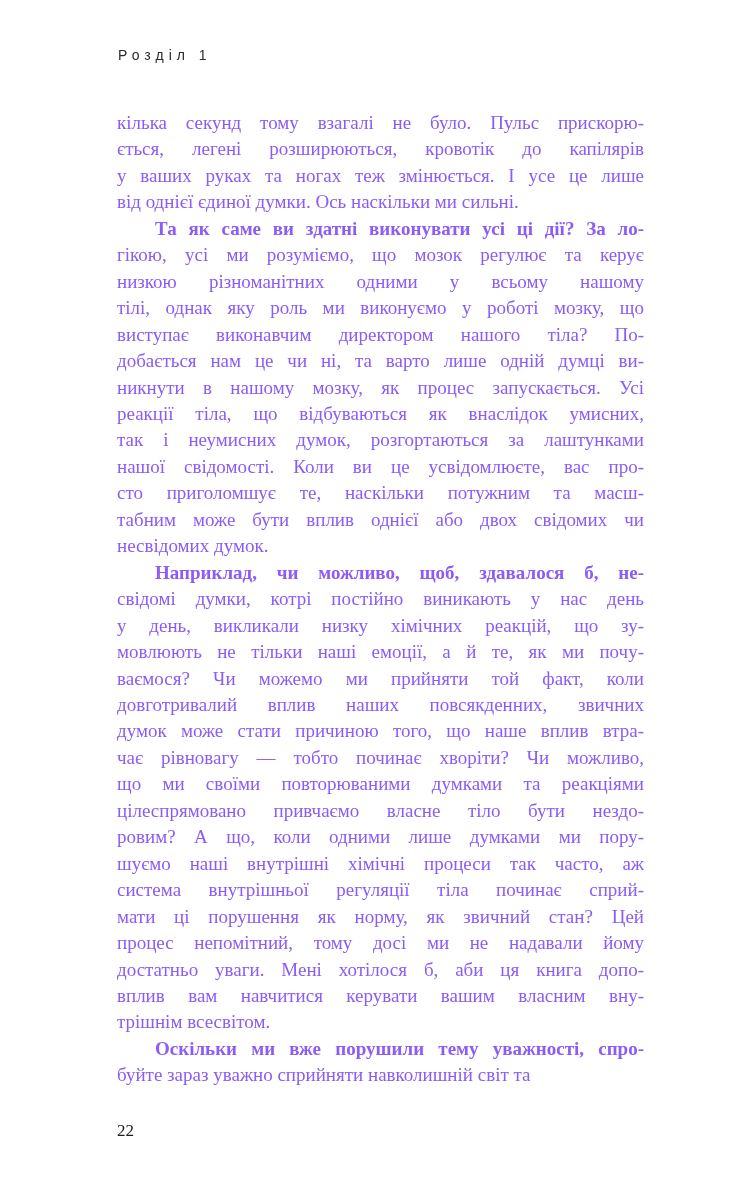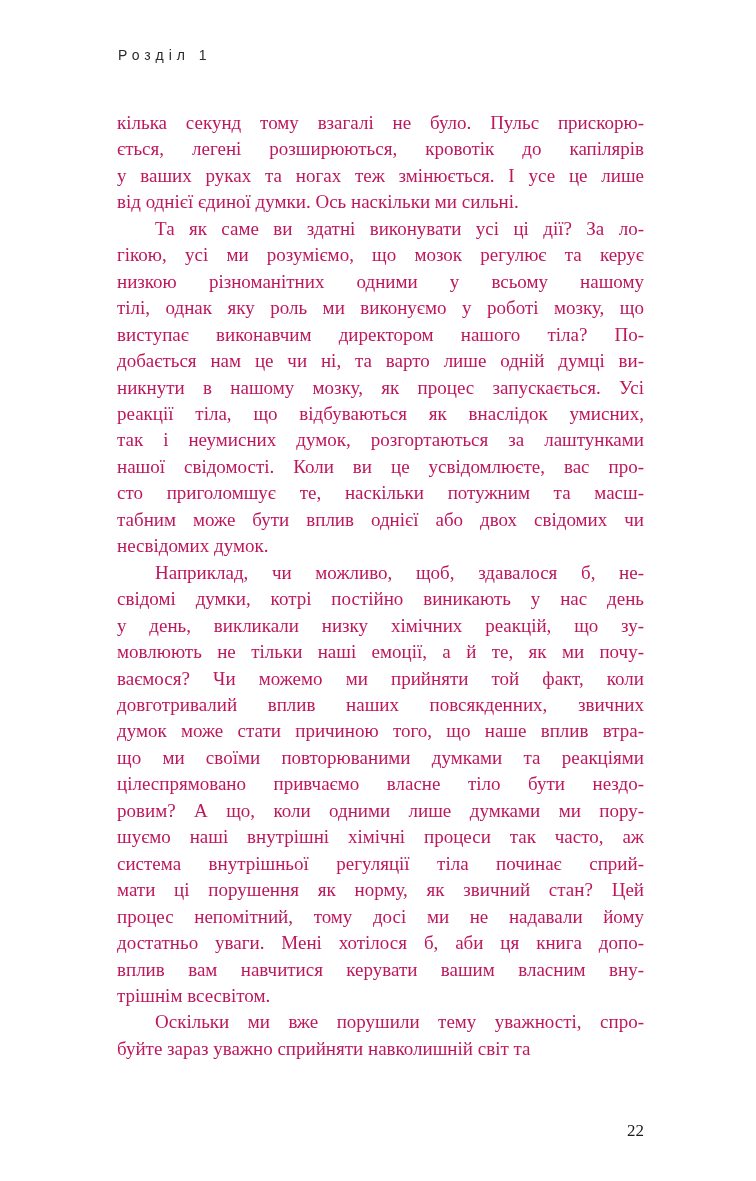--- a/index.html
+++ b/index.html
@@ -24,41 +24,42 @@
     color: #2b2b2b;
   }
   .body-text {
     position: absolute;
     left: 117px;
     top: 110px;
     width: 527px;
     font-family: "Liberation Serif", "DejaVu Serif", serif;
     font-size: 19px;
     line-height: 26.45px;
-    color: #be185d;
+    color: #8b5cf6;
   }
   .paragraph { margin: 0; padding: 0; }
   .line {
     text-align: justify;
     text-align-last: justify;
     white-space: normal;
   }
   .line.last {
     text-align: left;
     text-align-last: left;
   }
   .line.first {
     text-indent: 38px;
+    font-weight: bold;
   }
   .folio {
     position: absolute;
     left: 117px;
     top: 1121px;
     width: 527px;
-    text-align: right;
+    text-align: left;
     font-family: "Liberation Serif", "DejaVu Serif", serif;
     font-size: 17px;
     color: #1c1c1c;
   }
 </style>
 </head>
 <body>
 
 <div class="page">
   <div class="running-head">Розділ 1</div>
@@ -86,20 +87,21 @@
         <div class="line last">несвідомих думок.</div>
       </div>
       <div class="paragraph">
         <div class="line first">Наприклад, чи можливо, щоб, здавалося б, не-</div>
         <div class="line">свідомі думки, котрі постійно виникають у нас день</div>
         <div class="line">у день, викликали низку хімічних реакцій, що зу-</div>
         <div class="line">мовлюють не тільки наші емоції, а й те, як ми почу-</div>
         <div class="line">ваємося? Чи можемо ми прийняти той факт, коли</div>
         <div class="line">довготривалий вплив наших повсякденних, звичних</div>
         <div class="line">думок може стати причиною того, що наше вплив втра-</div>
+        <div class="line">чає рівновагу — тобто починає хворіти? Чи можливо,</div>
         <div class="line">що ми своїми повторюваними думками та реакціями</div>
         <div class="line">цілеспрямовано привчаємо власне тіло бути нездо-</div>
         <div class="line">ровим? А що, коли одними лише думками ми пору-</div>
         <div class="line">шуємо наші внутрішні хімічні процеси так часто, аж</div>
         <div class="line">система внутрішньої регуляції тіла починає сприй-</div>
         <div class="line">мати ці порушення як норму, як звичний стан? Цей</div>
         <div class="line">процес непомітний, тому досі ми не надавали йому</div>
         <div class="line">достатньо уваги. Мені хотілося б, аби ця книга допо-</div>
         <div class="line">вплив вам навчитися керувати вашим власним вну-</div>
         <div class="line last">трішнім всесвітом.</div>

